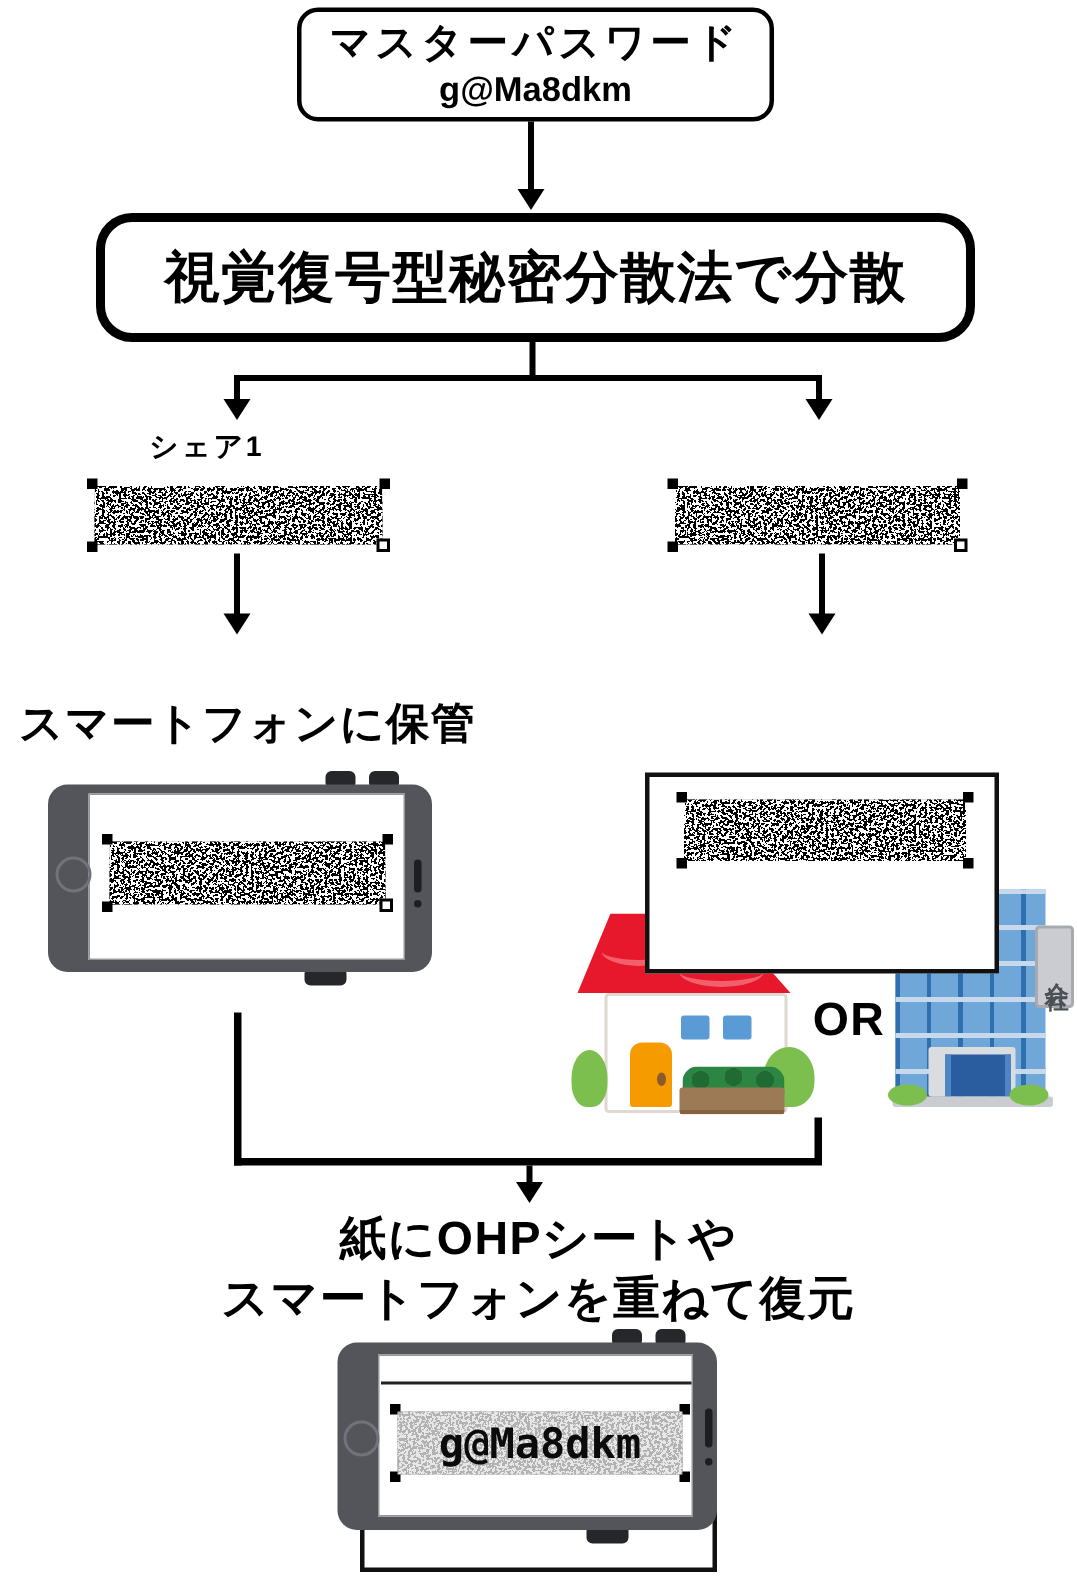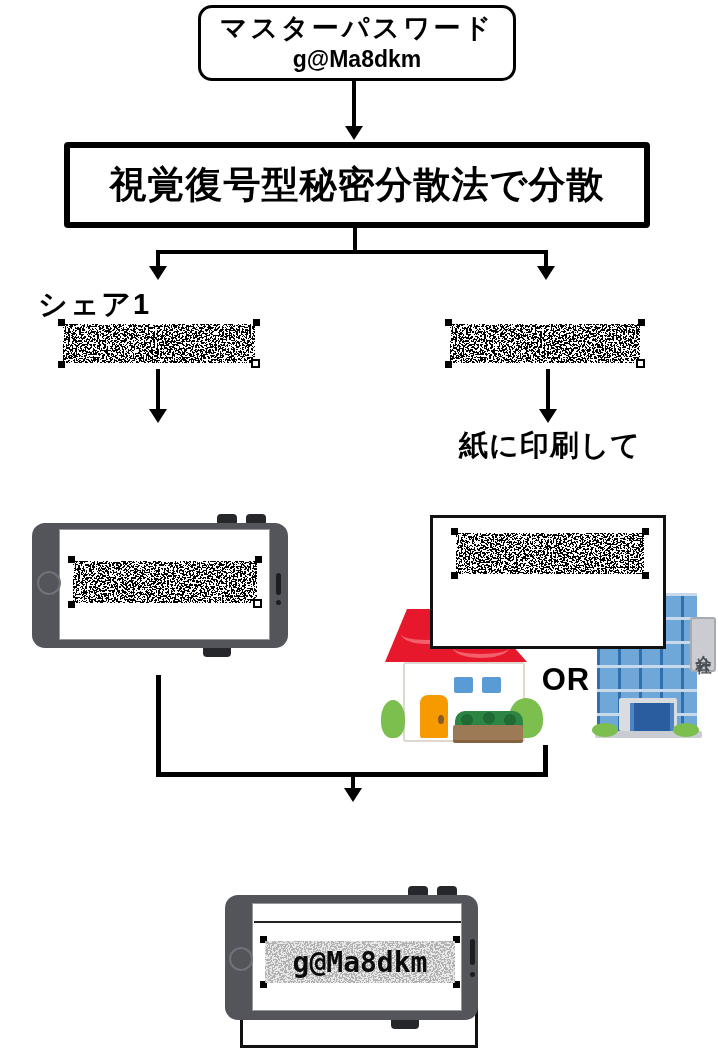--- a/index.html
+++ b/index.html
@@ -17,32 +17,32 @@
   
   #master-box{
     left:198px;top:5px;width:312px;height:70px;border:3px solid #000;border-radius:14px;
     text-align:center;background:#fff;
   }
   .master-title{display:block;margin-top:4px;font-size:27px;line-height:33px;font-weight:bold;letter-spacing:3px;}
   .master-pass{display:block;font-size:23px;line-height:29px;font-weight:bold;}
   #arrow-master-stem{left:352px;top:81px;width:4px;height:46px;}
   #arrow-master-head{left:345px;top:126px;}
   #process-box{
-    left:64px;top:142px;width:574px;height:74px;border:6px solid #000;border-radius:4px;background:#fff;
+    left:64px;top:142px;width:574px;height:74px;border:6px solid #000;border-radius:24px;background:#fff;
     display:flex;align-items:center;justify-content:center;
     font-size:37px;font-weight:bold;letter-spacing:1px;white-space:nowrap;
   }
   
   #branch-stem{left:353px;top:228px;width:4px;height:24px;}
   #branch-bar{left:156px;top:250px;width:392px;height:4px;}
   #branch-drop-l{left:156px;top:254px;width:4px;height:14px;}
   #branch-head-l{left:149px;top:266px;}
   #branch-drop-r{left:544px;top:254px;width:4px;height:14px;}
   #branch-head-r{left:537px;top:266px;}
-  .share-label{position:absolute;width:200px;font-size:29px;font-weight:bold;letter-spacing:2px;}
+  .share-label{position:absolute;width:200px;text-align:center;font-size:19px;font-weight:bold;letter-spacing:2px;}
   #share1-label{left:38px;top:285px;}
   #share2-label{left:425px;top:285px;}
   
   .share-img{position:absolute;background:#888;}
   .share-img svg{display:block;width:100%;height:100%;}
   #share1-img{left:63px;top:324px;width:192px;height:39px;}
   #share2-img{left:450px;top:324px;width:190px;height:39px;}
   .hd{position:absolute;width:7px;height:7px;background:#000;}
   .hd.tl{left:-5px;top:-5px;} .hd.tr{right:-5px;top:-5px;}
   .hd.bl{left:-5px;bottom:-5px;} .hd.br{right:-5px;bottom:-5px;}
@@ -204,23 +204,24 @@
     <span class="hd br hollow"></span>
   </div>
 
   <div class="line" id="share1-arrow-stem"></div>
   <div class="arrowhead" id="share1-arrow-head"></div>
   <div class="line" id="share2-arrow-stem"></div>
   <div class="arrowhead" id="share2-arrow-head"></div>
 
   <div class="caption" id="caption-left">
     <br>
+    <span>スマートフォンに保管</span>
   </div>
   <div class="caption" id="caption-right">
-    <span>紙に印刷して</span><br>
+    <br>
   </div>
 
   <div class="side-nub" id="phone1-nub-a"></div>
   <div class="side-nub" id="phone1-nub-b"></div>
   <div class="side-nub" id="phone1-nub-bottom"></div>
   <div class="phone-body" id="phone1">
     <div class="phone-screen" id="phone1-screen"></div>
     <div class="home-ring" id="phone1-home"></div>
     <div class="speaker-bar" id="phone1-speaker"></div>
     <div class="speaker-dot" id="phone1-dot"></div>
@@ -276,20 +277,24 @@
   </div>
 
   <div class="abs" id="or-label">OR</div>
 
   <div class="line" id="merge-left"></div>
   <div class="line" id="merge-right"></div>
   <div class="line" id="merge-bar"></div>
   <div class="line" id="merge-stem"></div>
   <div class="arrowhead" id="merge-head"></div>
 
+  <div class="caption" id="caption-bottom">
+    <span>紙にOHPシートや</span><br>
+    <span>スマートフォンを重ねて復元</span>
+  </div>
 
   <div class="paper" id="paper-bottom"></div>
   <div class="side-nub" id="phone2-nub-a"></div>
   <div class="side-nub" id="phone2-nub-b"></div>
   <div class="side-nub" id="phone2-nub-bottom"></div>
   <div class="phone-body" id="phone2">
     <div class="phone-screen" id="phone2-screen"></div>
     <div id="paper-edge-line"></div>
     <div class="home-ring" id="phone2-home"></div>
     <div class="speaker-bar" id="phone2-speaker"></div>

